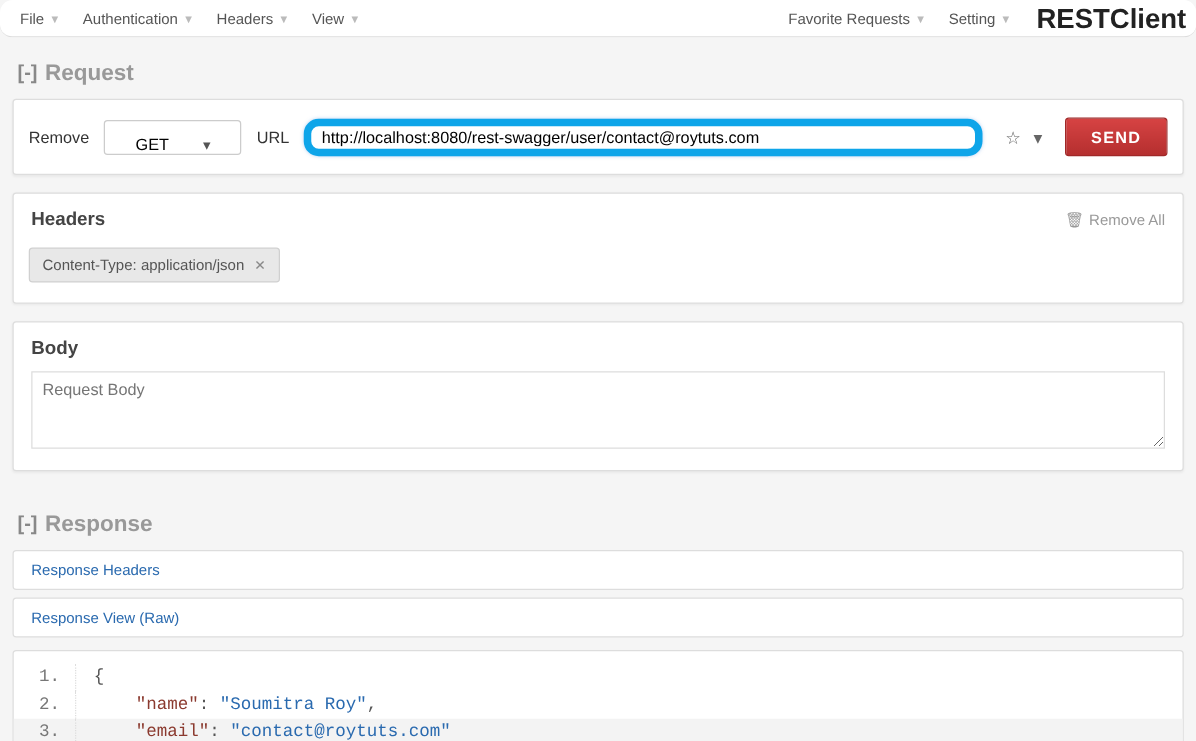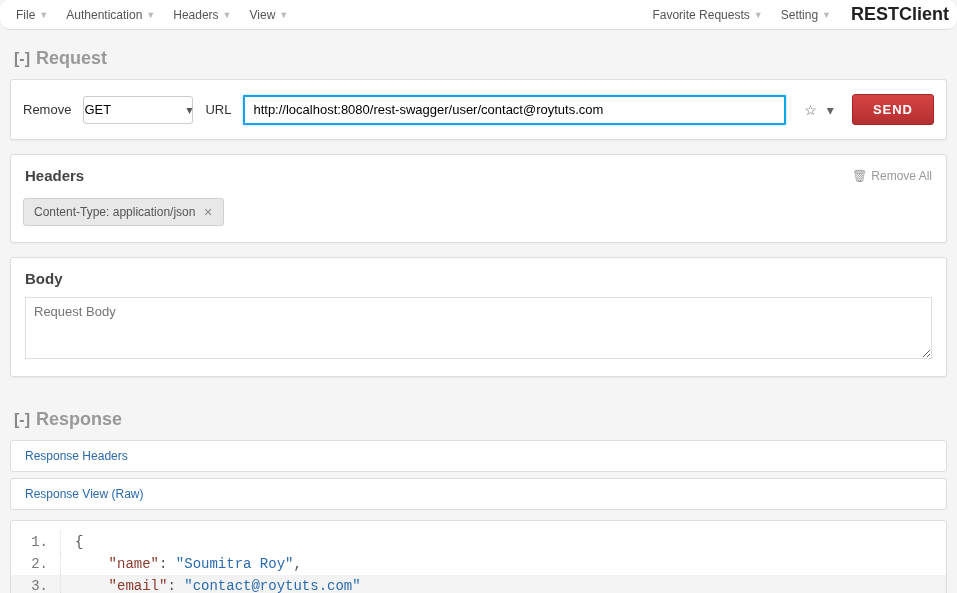--- a/index.html
+++ b/index.html
@@ -25,21 +25,21 @@
     .menu-item {
       color: #555;
       padding: 4px 8px;
       font-size: 12px;
       cursor: pointer;
       display: flex;
       align-items: center;
       gap: 4px;
     }
     .menu-item .dd { color: #bbb; font-size: 9px; }
-    .brand { font-weight: bold; font-size: 18px; color: #222; padding-left: 10px; }
+    .brand { font-weight: bold; font-size: 22px; color: #222; padding-left: 10px; }
     .section-title {
       color: #999;
       font-size: 18px;
       font-weight: bold;
       padding: 18px 14px 10px;
       display: flex;
       align-items: center;
       gap: 6px;
     }
     .collapse-icon { font-weight: bold; color: #888; font-size: 16px; }
@@ -57,32 +57,32 @@
       gap: 12px;
     }
     .lbl { color: #333; font-size: 13px; }
     .method-select {
       width: 110px;
       height: 28px;
       border: 1px solid #ccc;
       border-radius: 3px;
       background: #fff;
       display: flex;
-      align-items: center;
+      align-items: flex-end;
       justify-content: space-between;
-      padding: 0 0;
+      padding: 0 24px;
       cursor: pointer;
       font-size: 13px;
     }
     .method-select .chev { color: #555; font-size: 12px; }
     .url-input {
       flex: 1;
       height: 30px;
-      border: 2px solid #0ea5e9;
-      border-radius: 1px;
+      border: 6px solid #0ea5e9;
+      border-radius: 12px;
       padding: 0 8px;
       font-size: 13px;
       outline: none;
       box-shadow: 0 0 3px rgba(100,160,230,0.5);
     }
     .url-actions {
       display: flex;
       gap: 10px;
       padding: 0 6px;
       color: #666;

